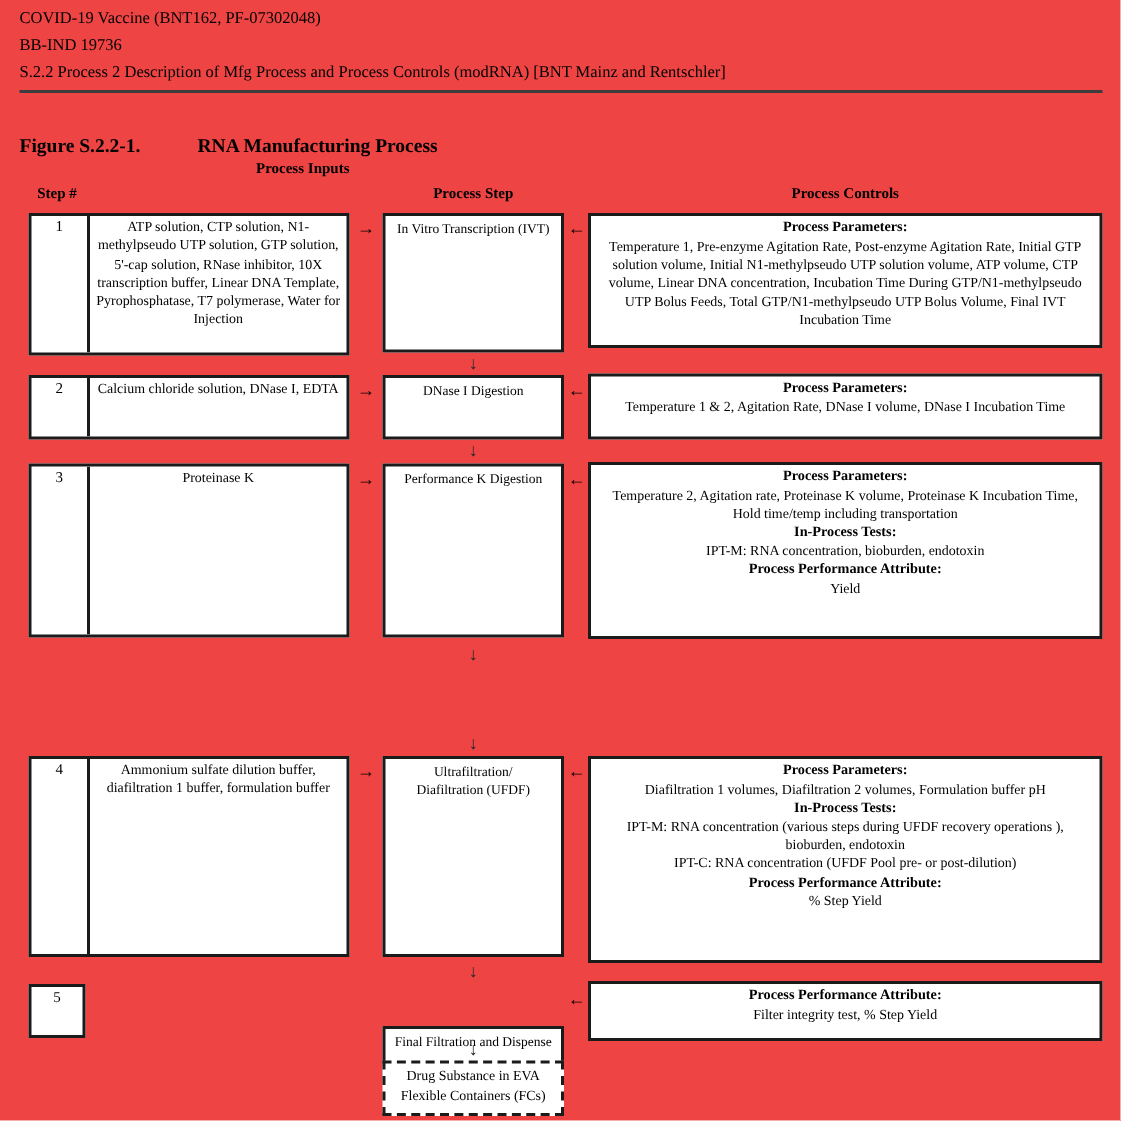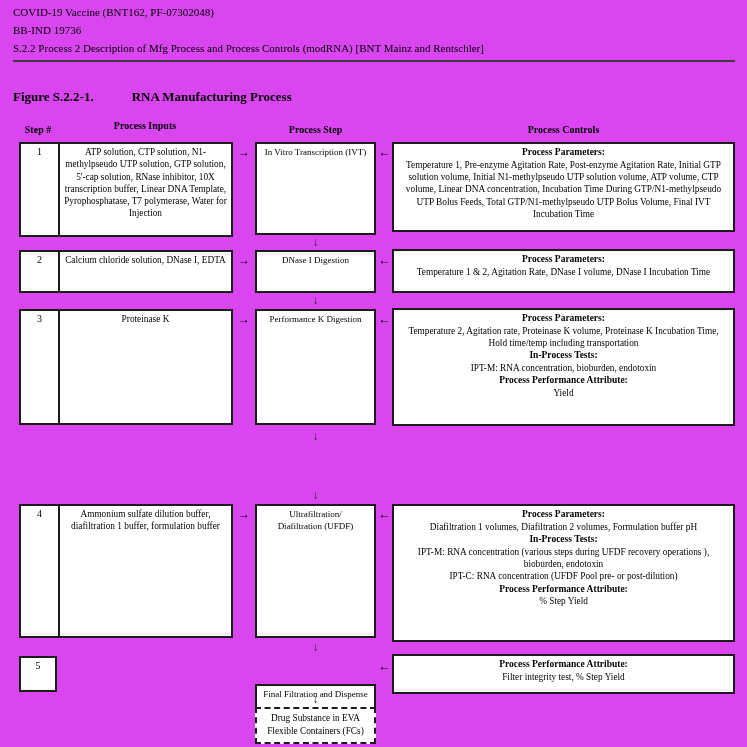--- a/index.html
+++ b/index.html
@@ -1,17 +1,17 @@
 <!DOCTYPE html>
 <html><head>
 <meta charset="utf-8">
 <style>
   html,body{margin:0;padding:0;background:#ffffff;}
   .page{
-    position:relative;width:747px;height:747px;background:#d946ef;
+    position:relative;width:747px;height:747px;background:#ef4444;
     font-family:"Liberation Serif","DejaVu Serif",serif;color:#000;
     overflow:hidden;
   }
   .abs{position:absolute;box-sizing:border-box;}
   .hline{font-size:11px;line-height:1.1;white-space:nowrap;}
   .rule{border-top:2px solid #3d3d3d;}
   .figtitle{font-size:13px;font-weight:bold;white-space:nowrap;}
   .figtitle .gap{display:inline-block;width:38px;}
   .colhead{font-size:10px;font-weight:bold;text-align:center;white-space:nowrap;}
   .box{border:2px solid #1b1b1b;background:#fff;overflow:hidden;}
@@ -38,21 +38,21 @@
   <div class="abs hline" style="left:13px;top:6px;">COVID-19 Vaccine (BNT162, PF-07302048)</div>
   <div class="abs hline" style="left:13px;top:24px;">BB-IND 19736</div>
   <div class="abs hline" style="left:13px;top:42px;">S.2.2 Process 2 Description of Mfg Process and Process Controls (modRNA) [BNT Mainz and Rentschler]</div>
   <div class="abs rule" style="left:13px;top:60px;width:722px;height:0;"></div>
 
   <div class="abs figtitle" style="left:13px;top:89px;">
     <span>Figure S.2.2-1.</span><span class="gap"></span><span>RNA Manufacturing Process</span>
   </div>
 
   <div class="abs colhead" style="left:19px;top:124px;width:38px;">Step #</div>
-  <div class="abs colhead" style="left:57px;top:120px;width:176px;">Process Inputs</div>
+  <div class="abs colhead" style="left:57px;top:107px;width:176px;text-align:right;">Process Inputs</div>
   <div class="abs colhead" style="left:255px;top:124px;width:121px;">Process Step</div>
   <div class="abs colhead" style="left:392px;top:124px;width:343px;">Process Controls</div>
 
   <div class="abs box sirow" style="left:19px;top:142px;width:214px;height:95px;">
     <div class="stepcell">1</div>
     <div class="inputcell">ATP solution, CTP solution, N1-methylpseudo UTP solution, GTP solution, 5'-cap solution, RNase inhibitor, 10X transcription buffer, Linear DNA Template, Pyrophosphatase, T7 polymerase, Water for Injection</div>
   </div>
   <div class="abs harrow" style="left:233px;top:146px;width:22px;">→</div>
   <div class="abs box" style="left:255px;top:142px;width:121px;height:93px;">
     <div class="pstext">In Vitro Transcription (IVT)</div>

